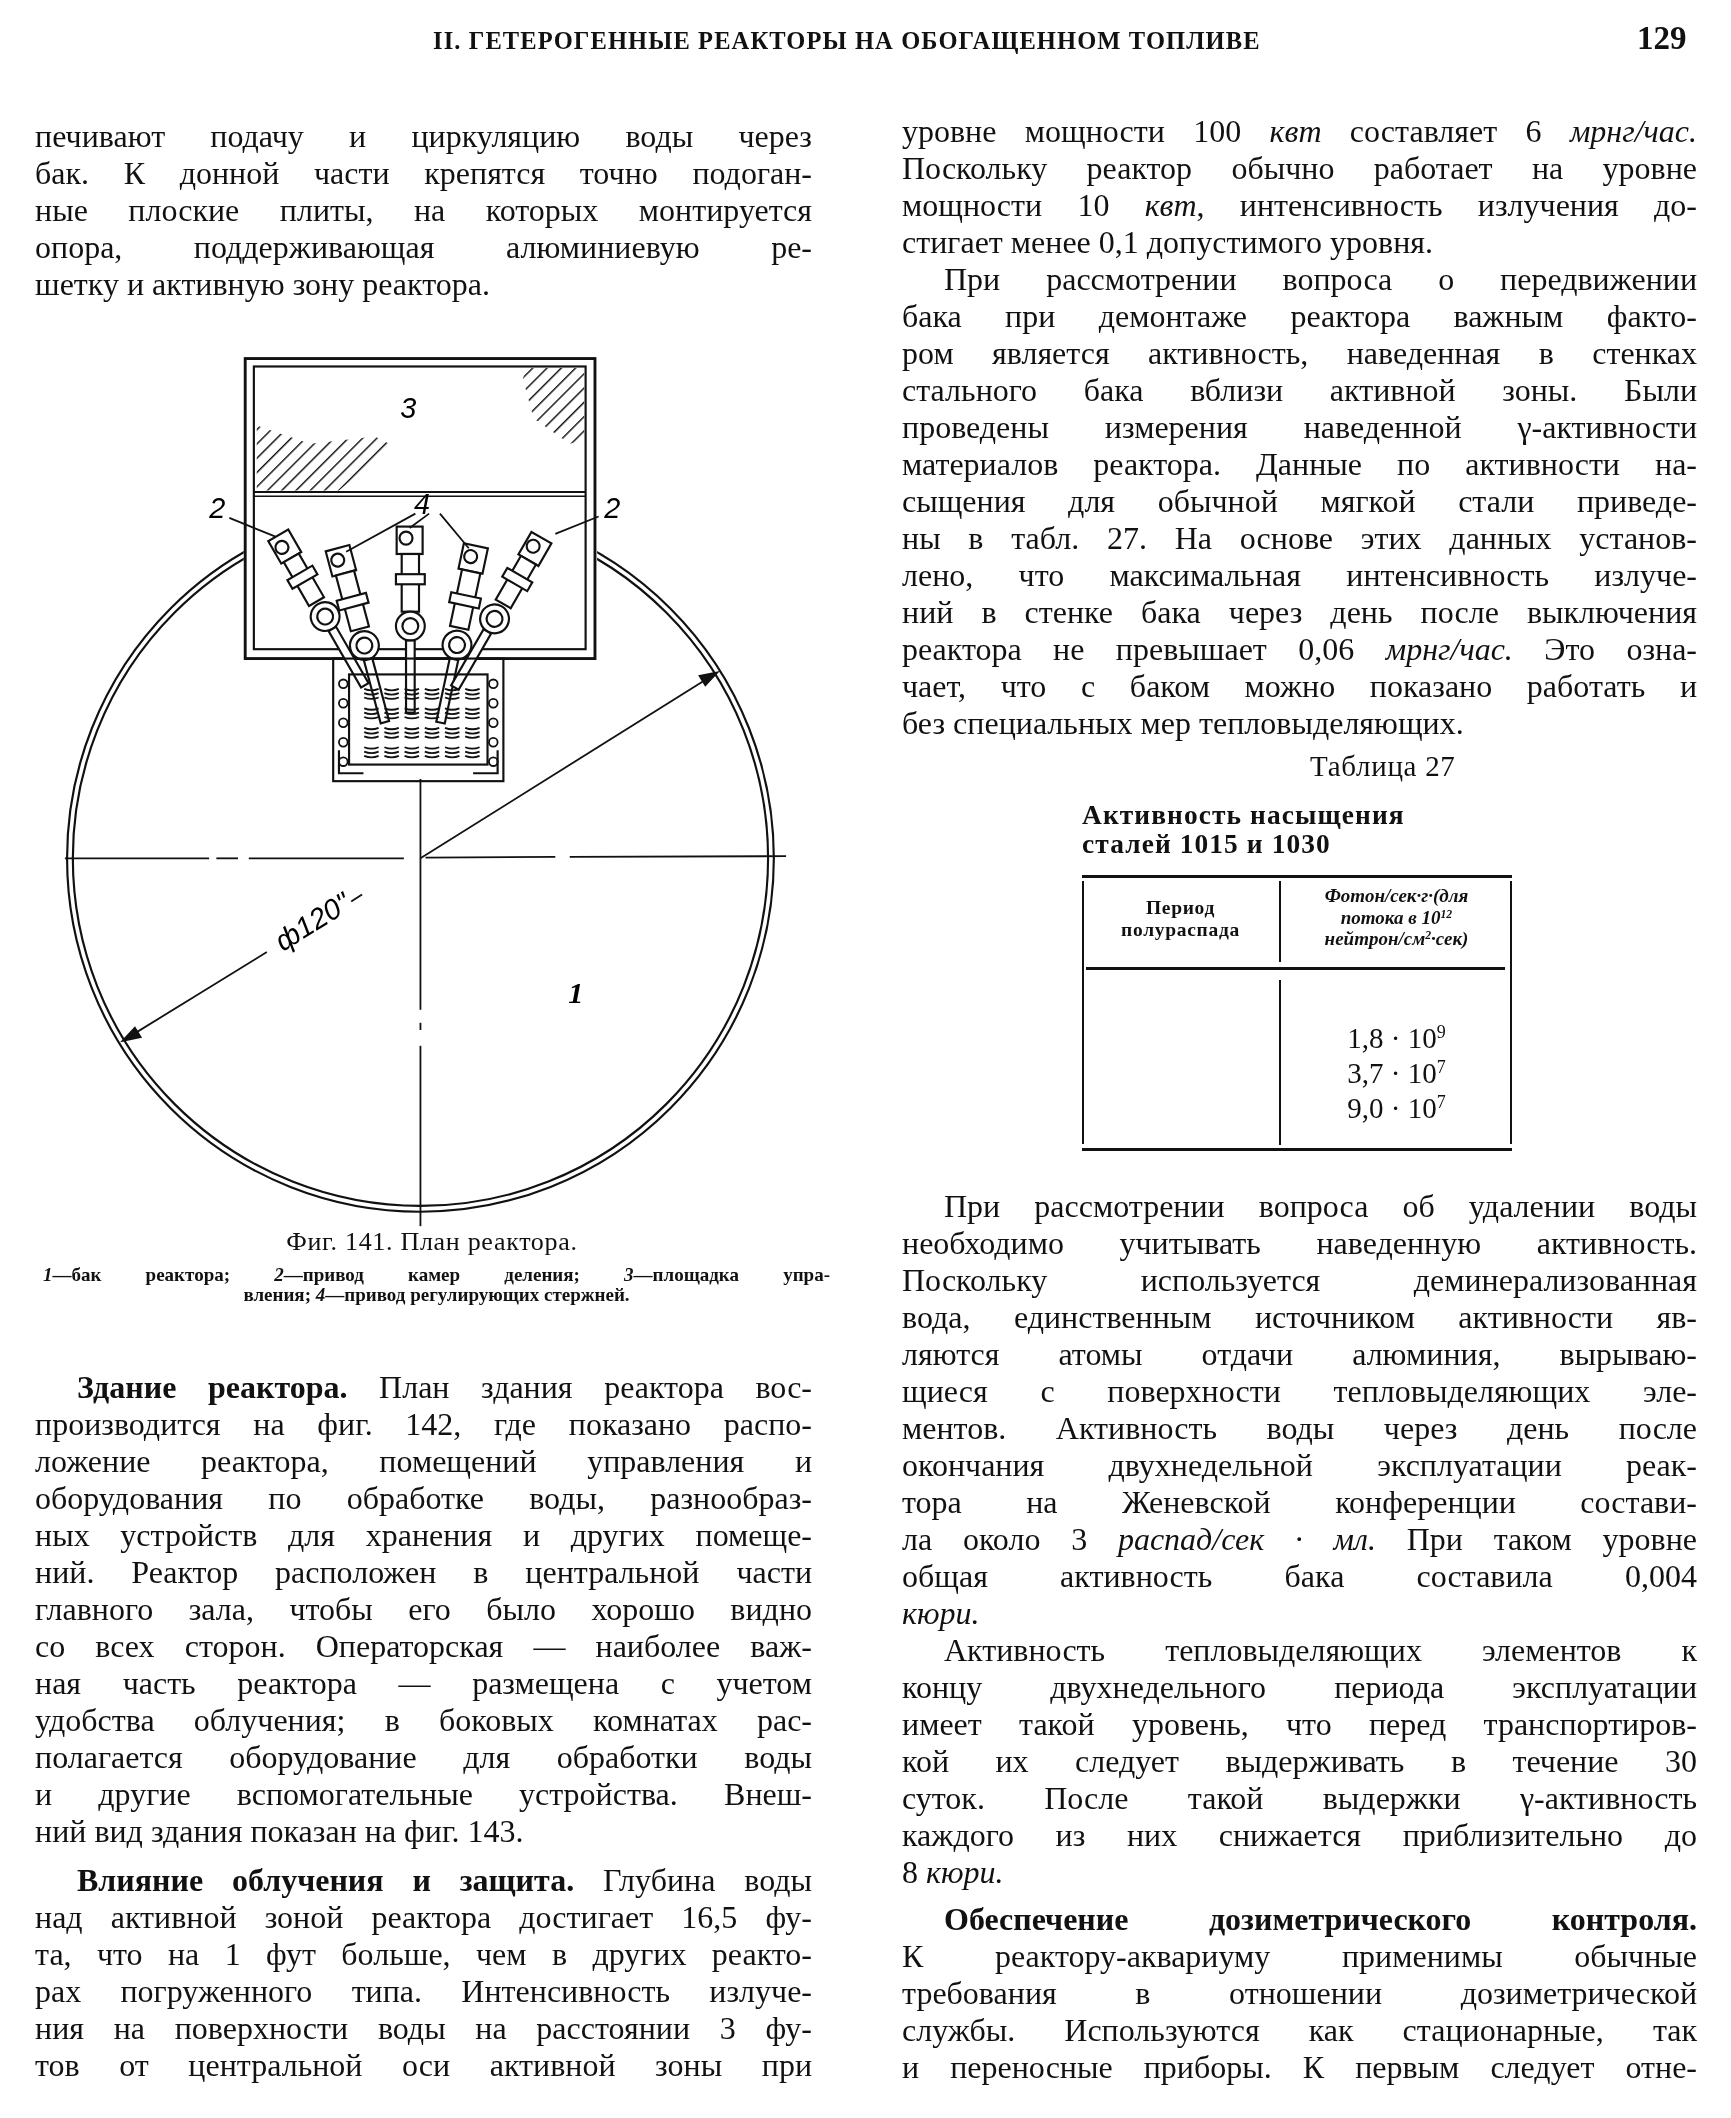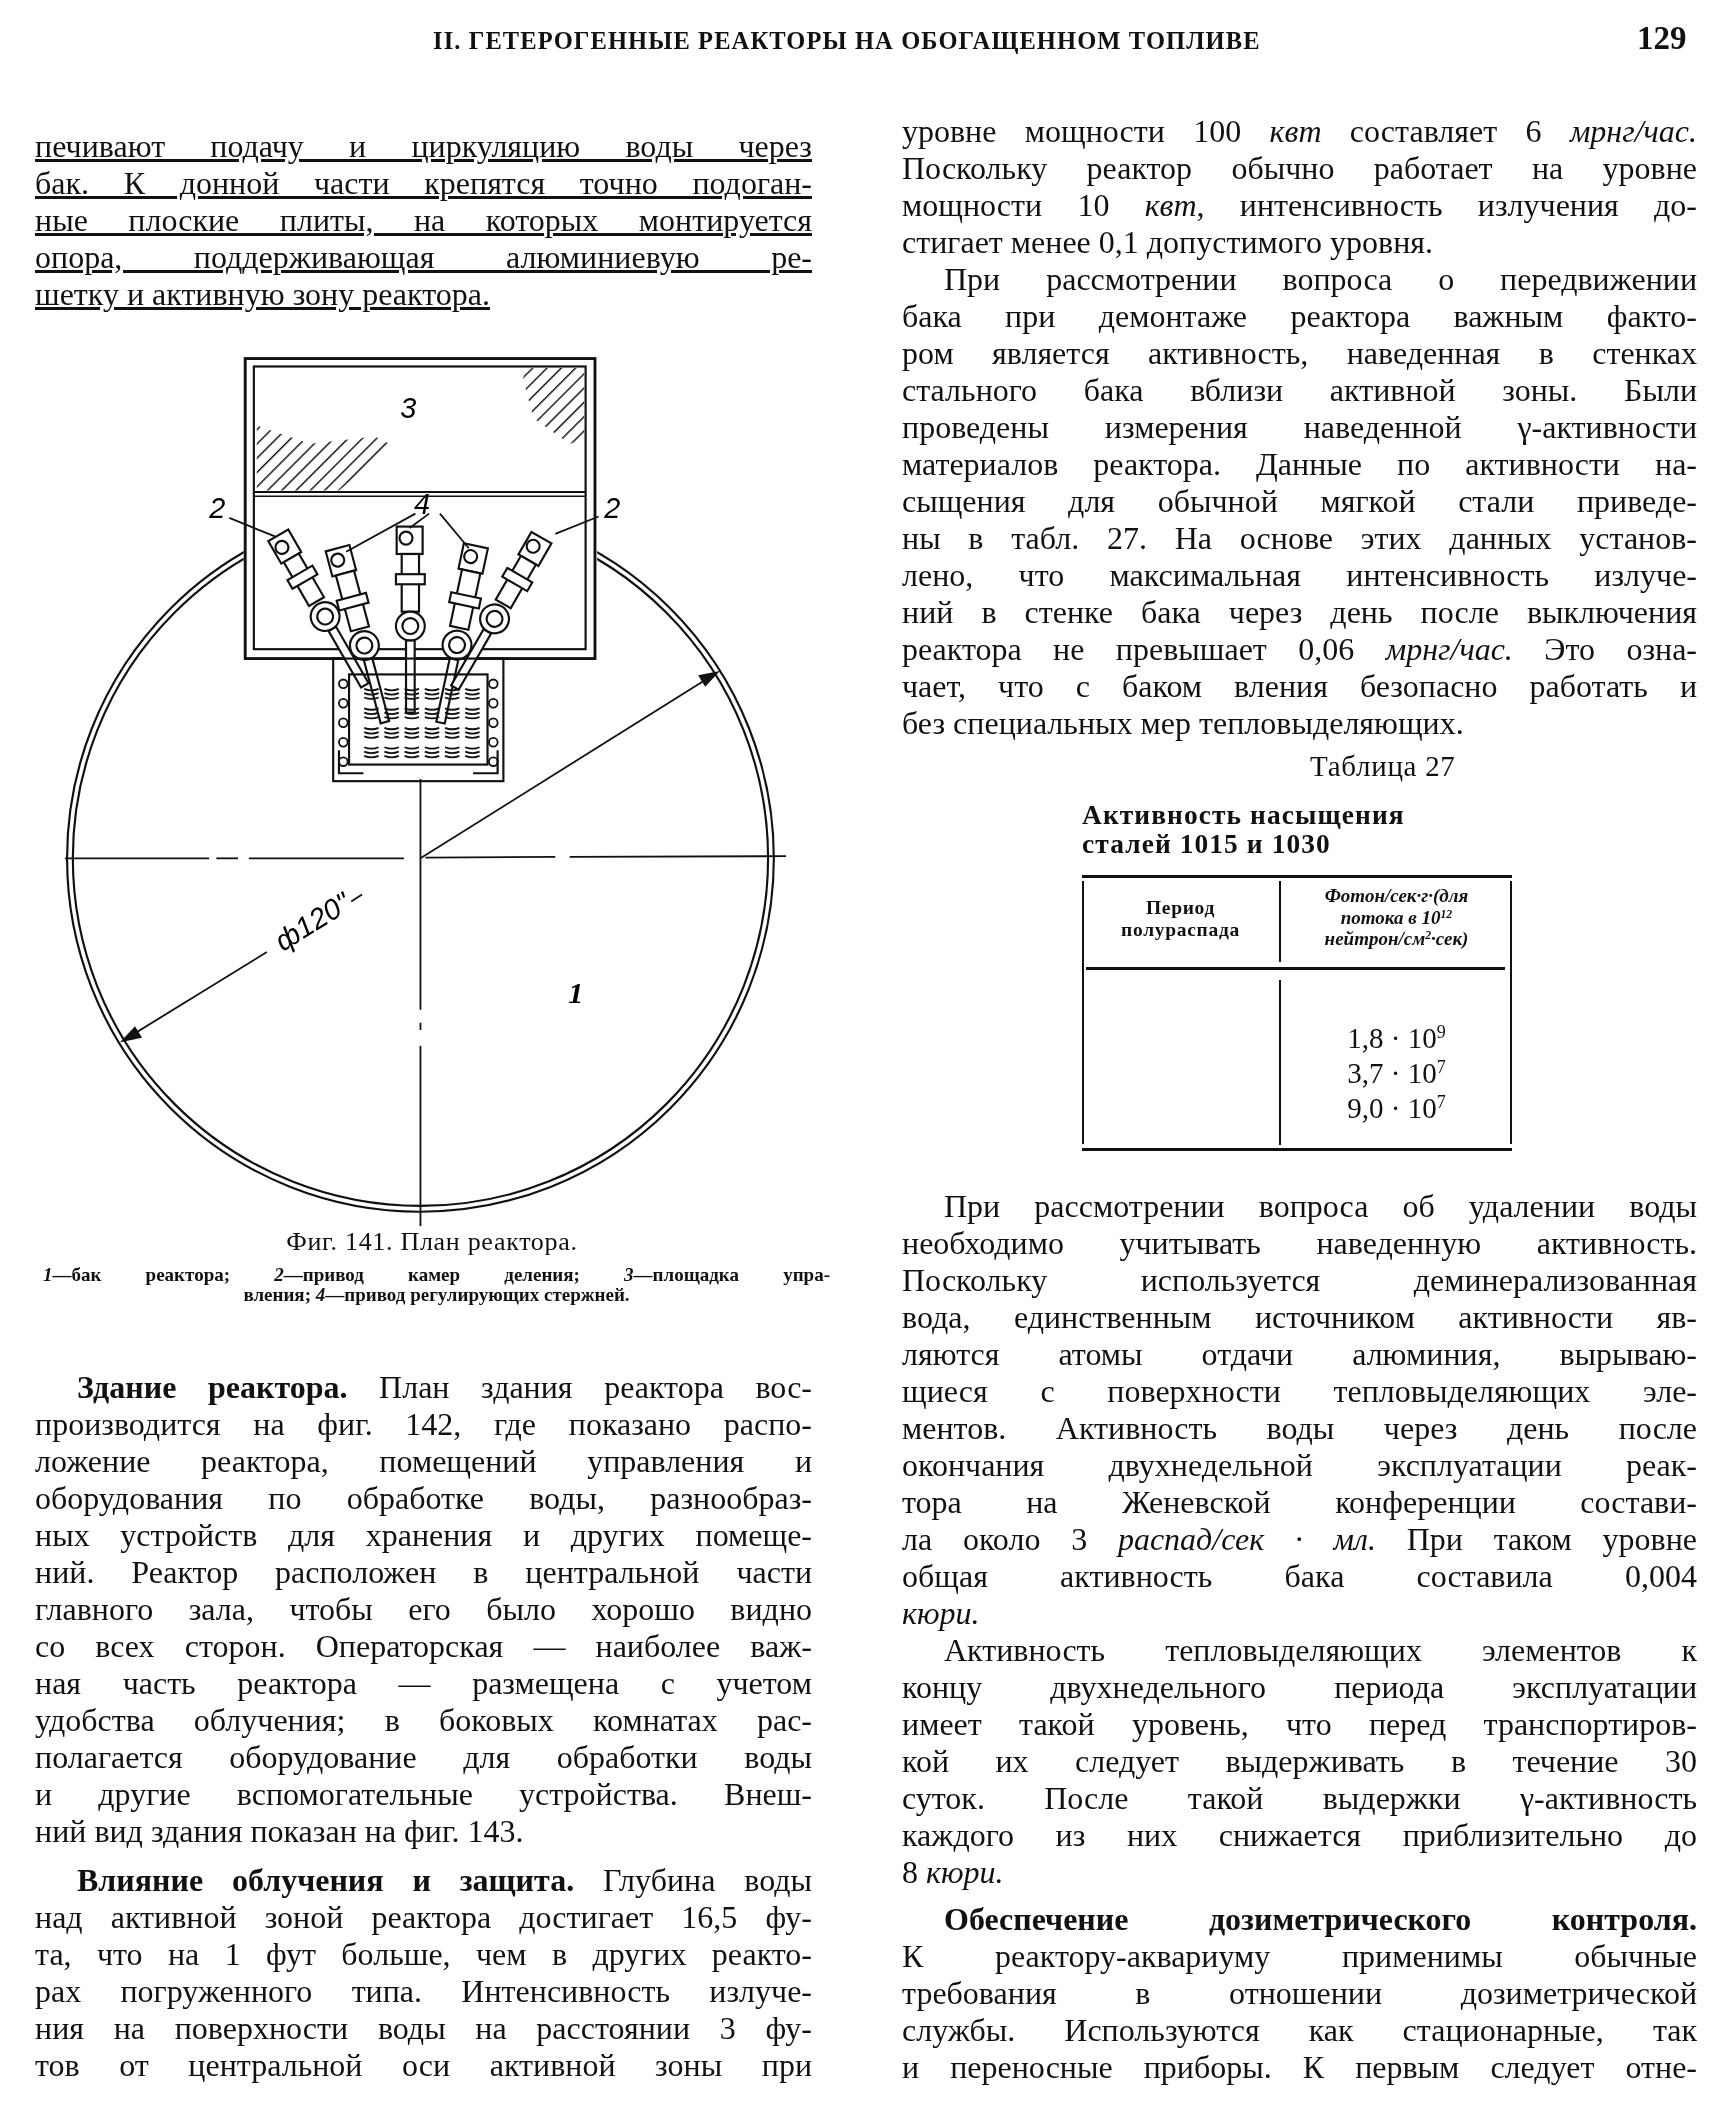--- a/index.html
+++ b/index.html
@@ -38,21 +38,21 @@
   .figleg .l1{display:block;text-align:justify;text-align-last:justify;}
   .figleg .l2{display:block;text-align:center;}
   .figleg i{font-style:italic;}
 </style>
 </head>
 <body>
 
 <div class="abs header">II. ГЕТЕРОГЕННЫЕ РЕАКТОРЫ НА ОБОГАЩЕННОМ ТОПЛИВЕ</div>
 <div class="abs pageno">129</div>
 
-<div class="col col-left" style="top:128px;text-decoration:underline;">
+<div class="col col-left" style="top:118px;">
   <span class="ln">печивают подачу и циркуляцию воды через</span>
   <span class="ln">бак. К донной части крепятся точно подоган-</span>
   <span class="ln">ные плоские плиты, на которых монтируется</span>
   <span class="ln">опора, поддерживающая алюминиевую ре-</span>
   <span class="ln last">шетку и активную зону реактора.</span>
 </div>
 
 <svg class="abs fig" viewBox="0 440 1180 1280" width="851" height="924" xmlns="http://www.w3.org/2000/svg">
   <defs>
     <pattern id="hatch" patternUnits="userSpaceOnUse" width="14" height="14" patternTransform="rotate(45)">
@@ -298,21 +298,21 @@
   <span class="ln">бака при демонтаже реактора важным факто-</span>
   <span class="ln">ром является активность, наведенная в стенках</span>
   <span class="ln">стального бака вблизи активной зоны. Были</span>
   <span class="ln">проведены измерения наведенной γ-активности</span>
   <span class="ln">материалов реактора. Данные по активности на-</span>
   <span class="ln">сыщения для обычной мягкой стали приведе-</span>
   <span class="ln">ны в табл. 27. На основе этих данных установ-</span>
   <span class="ln">лено, что максимальная интенсивность излуче-</span>
   <span class="ln">ний в стенке бака через день после выключения</span>
   <span class="ln"><span>реактора не превышает 0,06 </span><i>мрнг/час.</i><span> Это озна-</span></span>
-  <span class="ln">чает, что с баком вления безопасно работать и</span>
+  <span class="ln">чает, что с баком можно показано работать и</span>
   <span class="ln last">без специальных мер тепловыделяющих.</span>
 </div>
 
 <div class="abs tcap">Таблица 27</div>
 <div class="abs ttitle">
   <div>Активность насыщения</div>
   <div>сталей 1015 и 1030</div>
 </div>
 <div class="abs tbl">
   <div class="rule" style="top:0;"></div>

